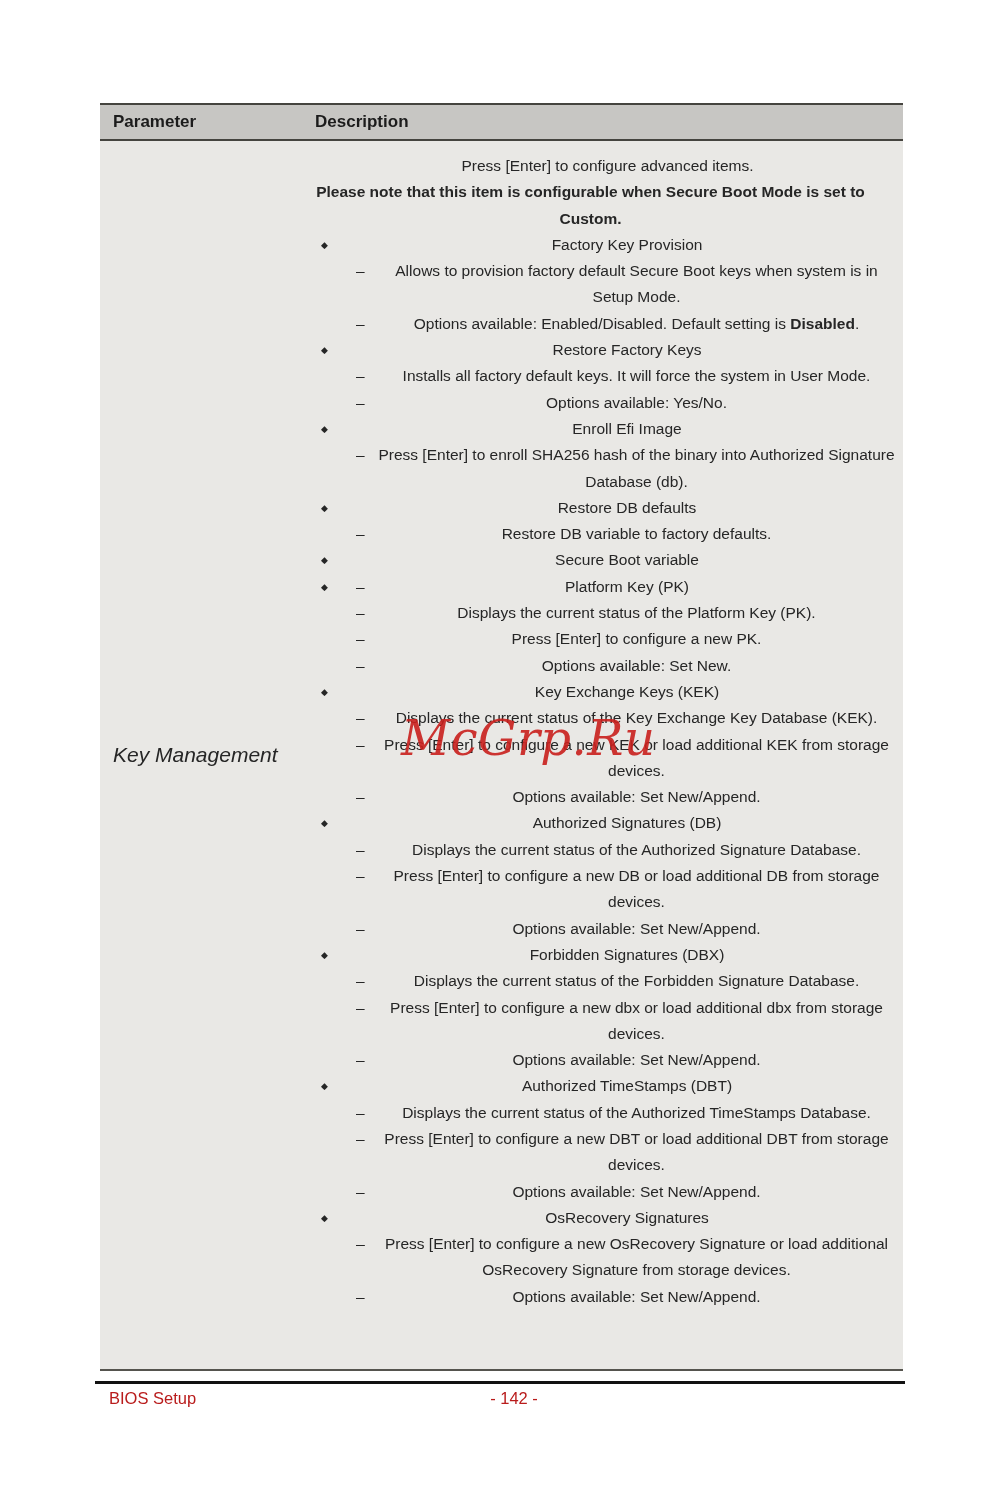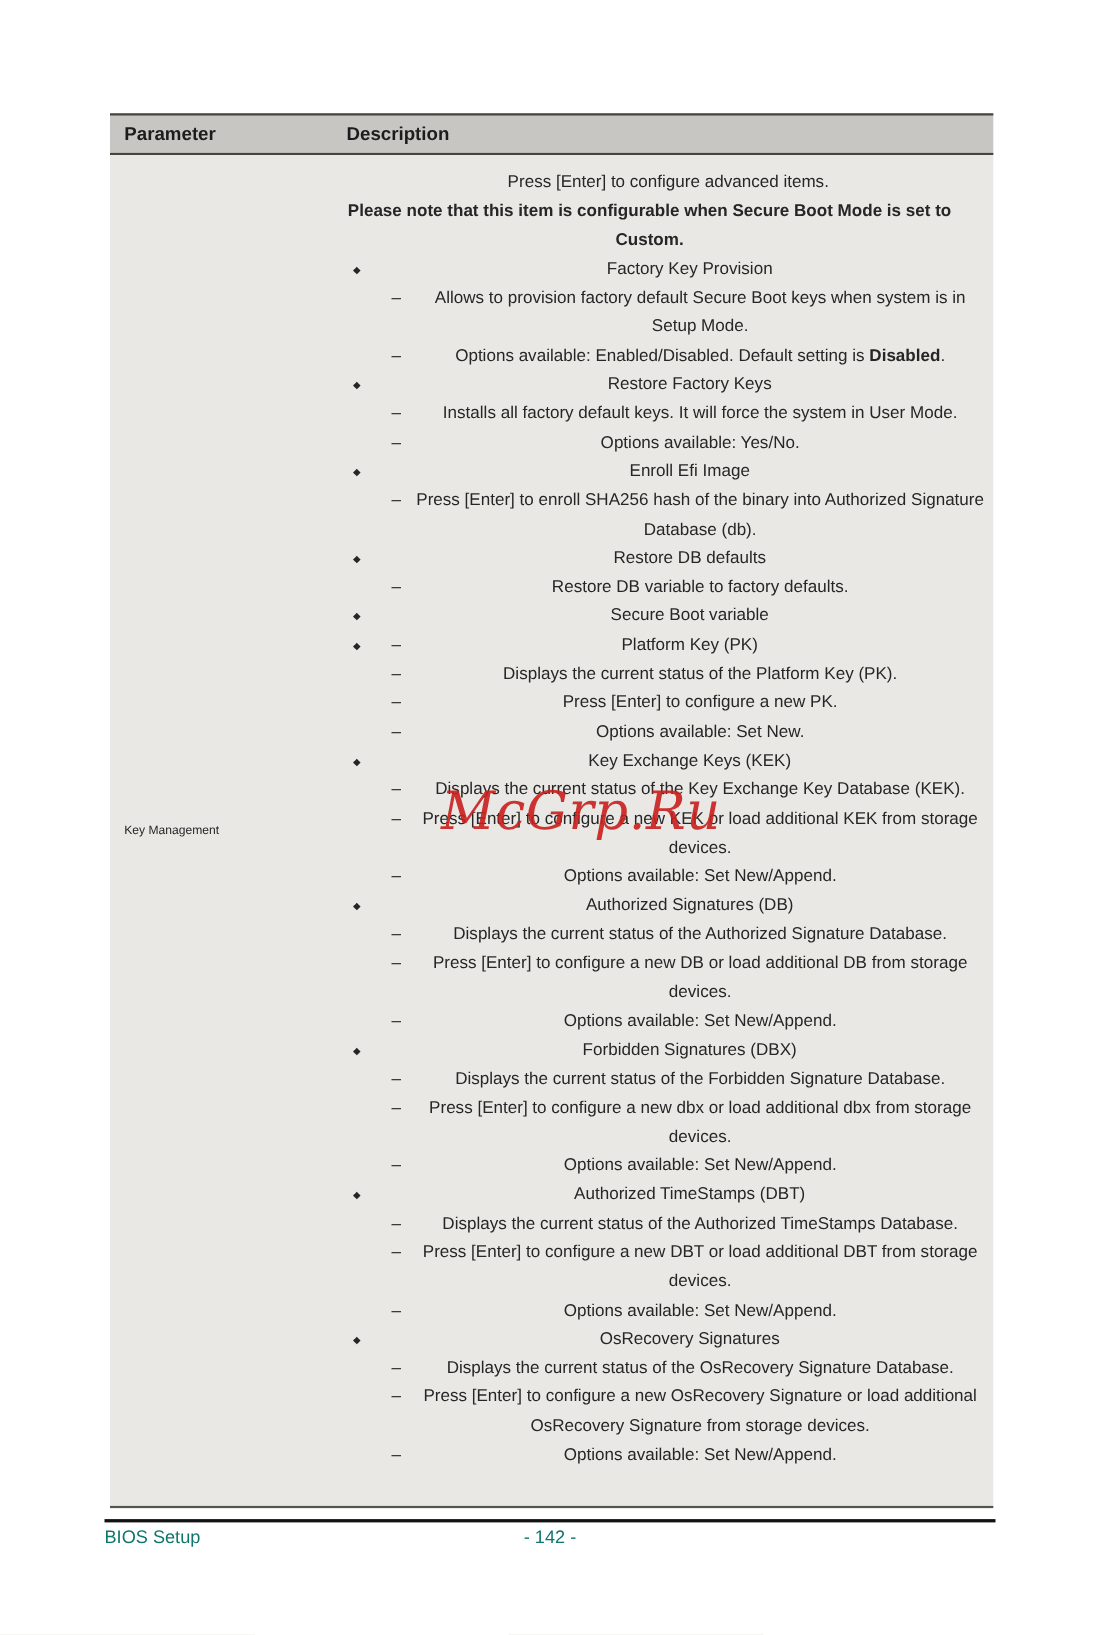--- a/index.html
+++ b/index.html
@@ -20,21 +20,21 @@
   }
   .th.param{width:215px;padding-left:13px;box-sizing:border-box;}
   .th.desc{flex:1;}
   .tbody{
     display:flex;background:var(--body_bg,#e9e8e5);
     height:1228px;overflow:hidden;
     border-bottom:2px solid #55544e;
   }
   .td.param{
     width:215px;box-sizing:border-box;padding-left:13px;
-    display:flex;align-items:center;font-size:11px;
+    display:flex;align-items:center;font-size:21px;font-style:italic;
   }
   .td.desc{
     flex:1;box-sizing:border-box;padding:12px 3px 6px 0;
     font-size:15.5px;line-height:26.3px;text-align:center;
   }
   .td.desc p{margin:0;}
   .note{font-weight:bold;padding-right:34px;}
   .topic{position:relative;padding-left:39px;}
   .topic .diamond{
     position:absolute;left:6px;top:0;font-size:9px;line-height:26.3px;
@@ -48,22 +48,22 @@
     font-family:"DejaVu Serif",serif;font-style:italic;font-weight:normal;
     font-size:48px;line-height:1.1;color:var(--watermark_red,#c9201d);
     opacity:0.9;letter-spacing:0.5px;pointer-events:none;white-space:nowrap;
   }
   
   .footer-rule{
     position:absolute;left:95px;top:1381px;width:810px;height:3px;
     background:#121212;
   }
   .footer{
-    position:absolute;left:95px;top:1389px;width:810px;
-    font-size:16.5px;color:#0f766e;
+    position:absolute;left:109px;top:1389px;width:810px;
+    font-size:16.5px;color:#b91c1c;
   }
   .footer .pagenum{position:absolute;left:0;top:0;width:100%;text-align:center;}
 </style>
 </head>
 <body>
 
 <div class="page">
 
   <div class="table">
     <div class="thead">
@@ -104,21 +104,21 @@
             <div class="sub"><span class="dash">–</span><span>Options available: Set New/Append.</span></div>
             <div class="topic"><span class="diamond">◆</span><span>Forbidden Signatures (DBX)</span></div>
             <div class="sub"><span class="dash">–</span><span>Displays the current status of the Forbidden Signature Database.</span></div>
             <div class="sub"><span class="dash">–</span><span>Press [Enter] to configure a new dbx or load additional dbx from storage devices.</span></div>
             <div class="sub"><span class="dash">–</span><span>Options available: Set New/Append.</span></div>
             <div class="topic"><span class="diamond">◆</span><span>Authorized TimeStamps (DBT)</span></div>
             <div class="sub"><span class="dash">–</span><span>Displays the current status of the Authorized TimeStamps Database.</span></div>
             <div class="sub"><span class="dash">–</span><span>Press [Enter] to configure a new DBT or load additional DBT from storage devices.</span></div>
             <div class="sub"><span class="dash">–</span><span>Options available: Set New/Append.</span></div>
             <div class="topic"><span class="diamond">◆</span><span>OsRecovery Signatures</span></div>
-            <div class="sub"><span class="dash">–</span><span>Displays the current status of the OsRecovery Signature Database.</span></div>
+            <div class="sub"><span class="dash">–</span></div>
             <div class="sub"><span class="dash">–</span><span>Press [Enter] to configure a new OsRecovery Signature or load additional OsRecovery Signature from storage devices.</span></div>
             <div class="sub"><span class="dash">–</span><span>Options available: Set New/Append.</span></div>
           </div>
       </div>
     </div>
   </div>
 
   <div class="watermark">McGrp.Ru</div>
 
   <div class="footer-rule"></div>

